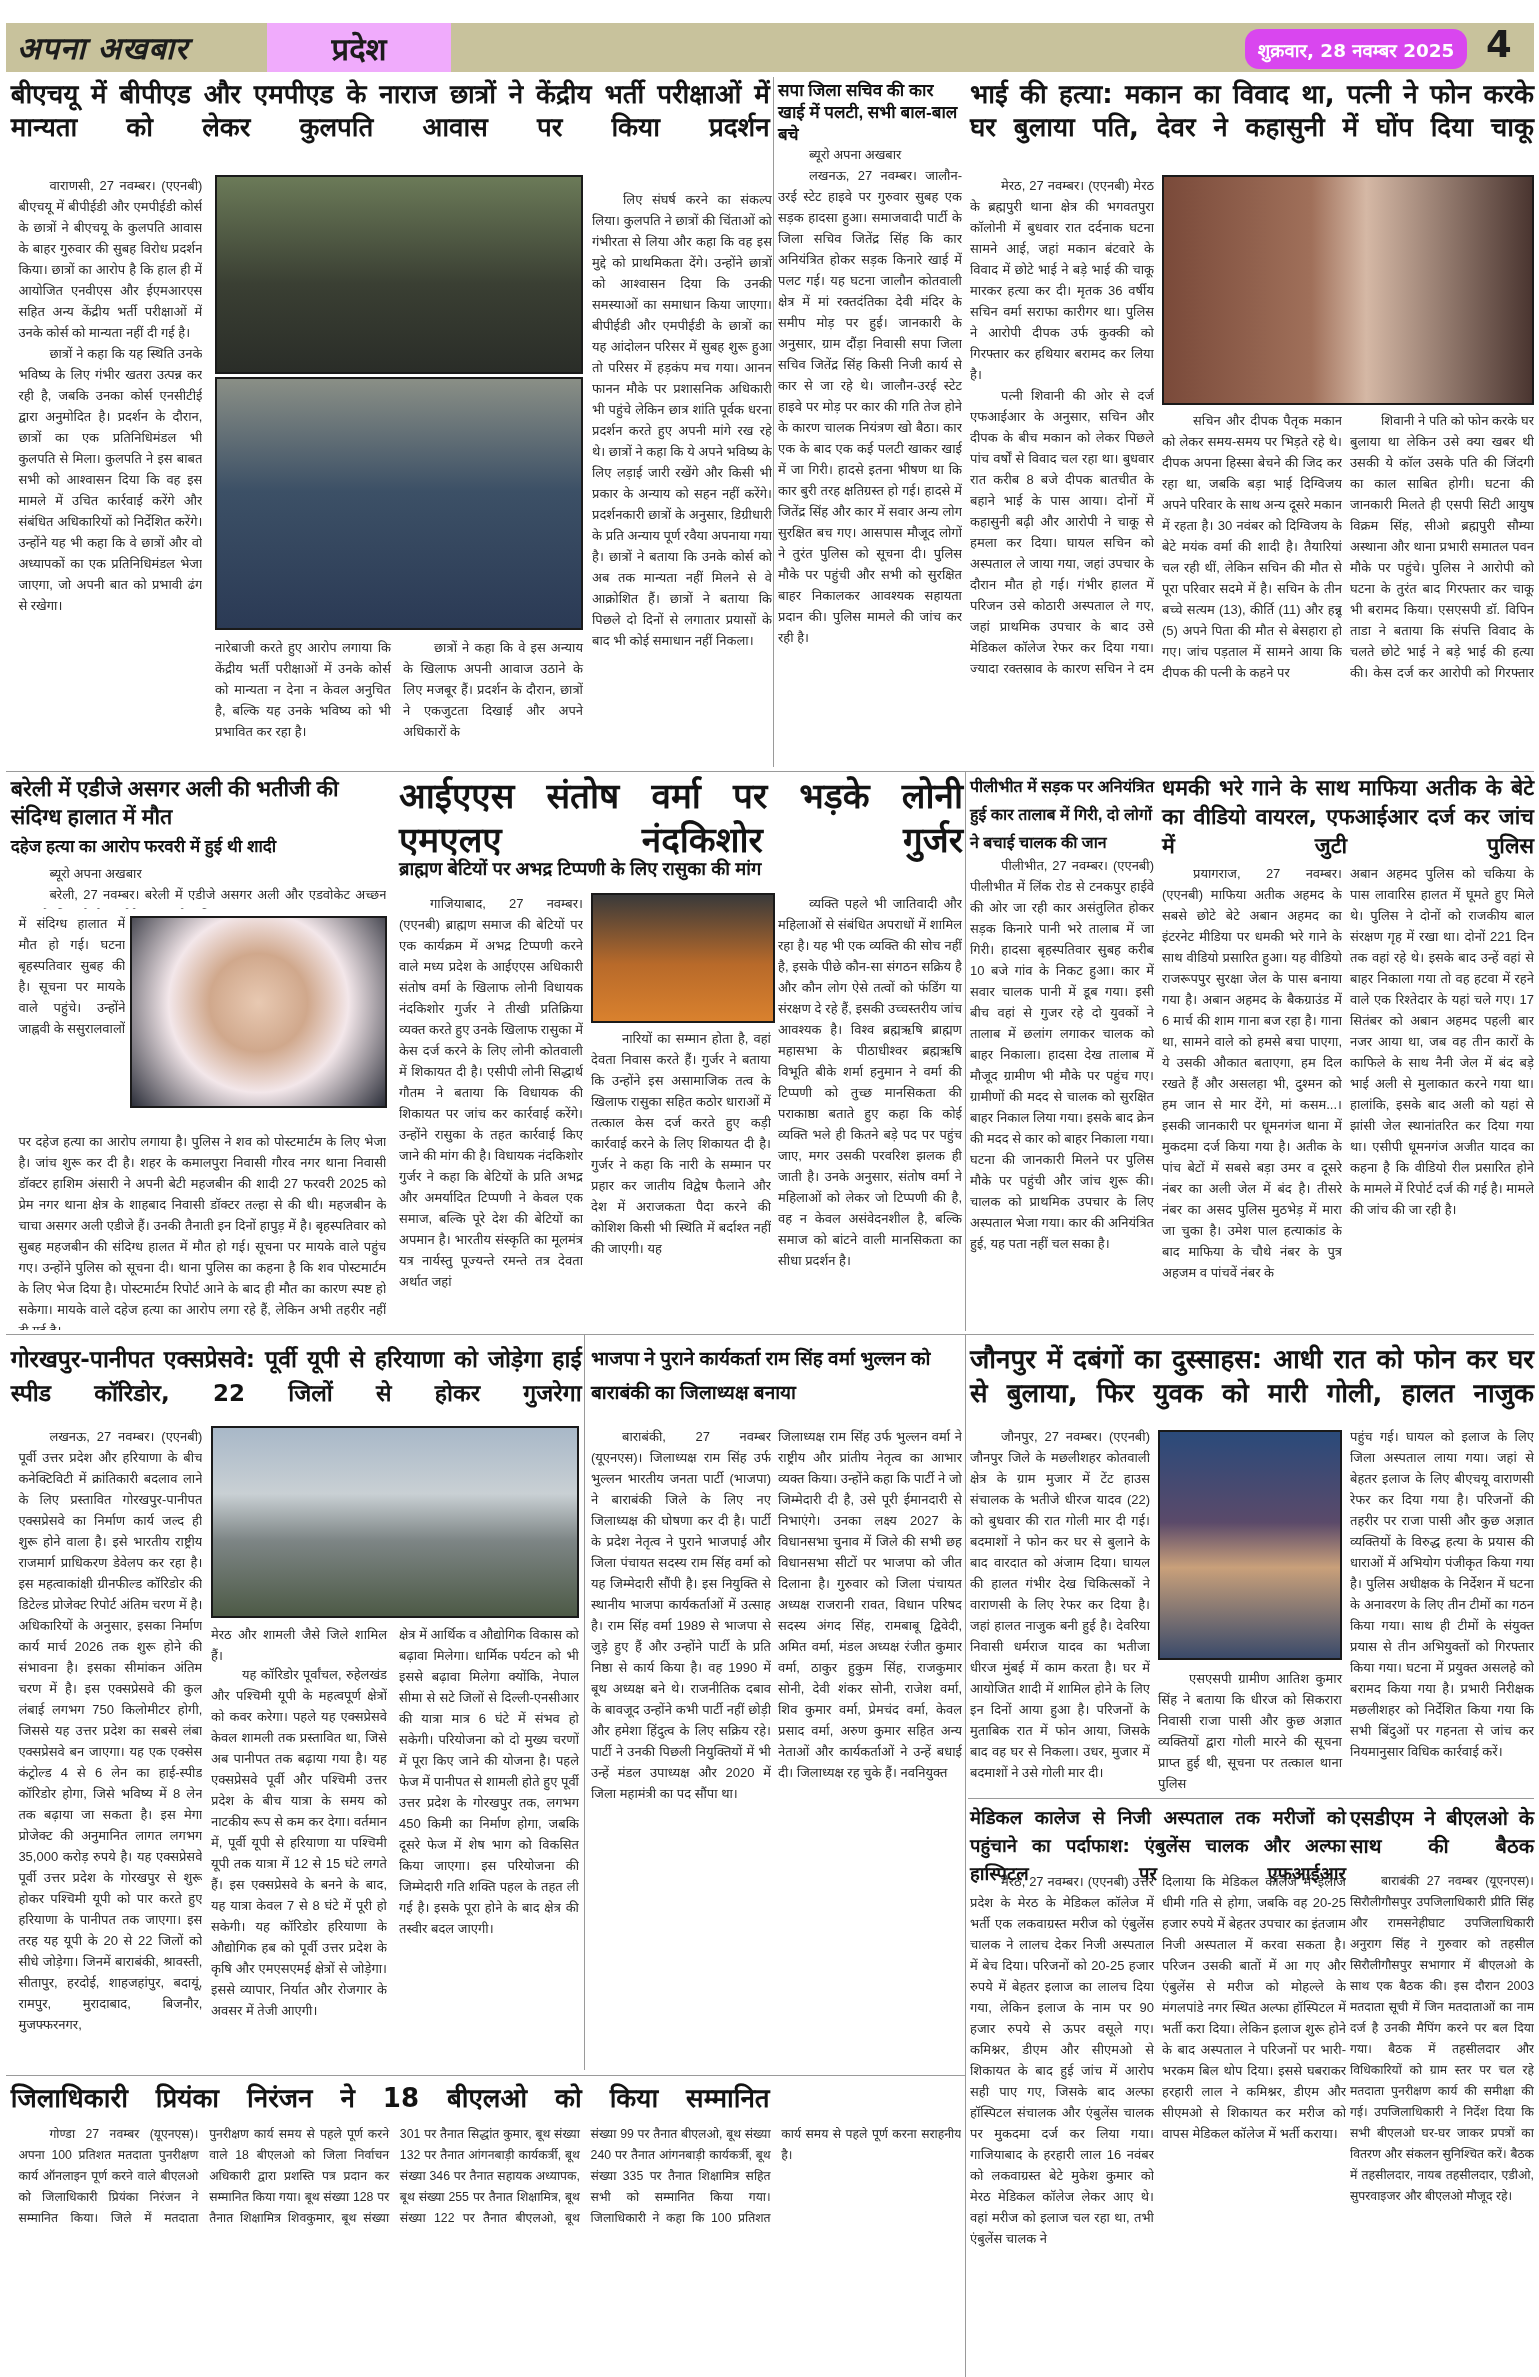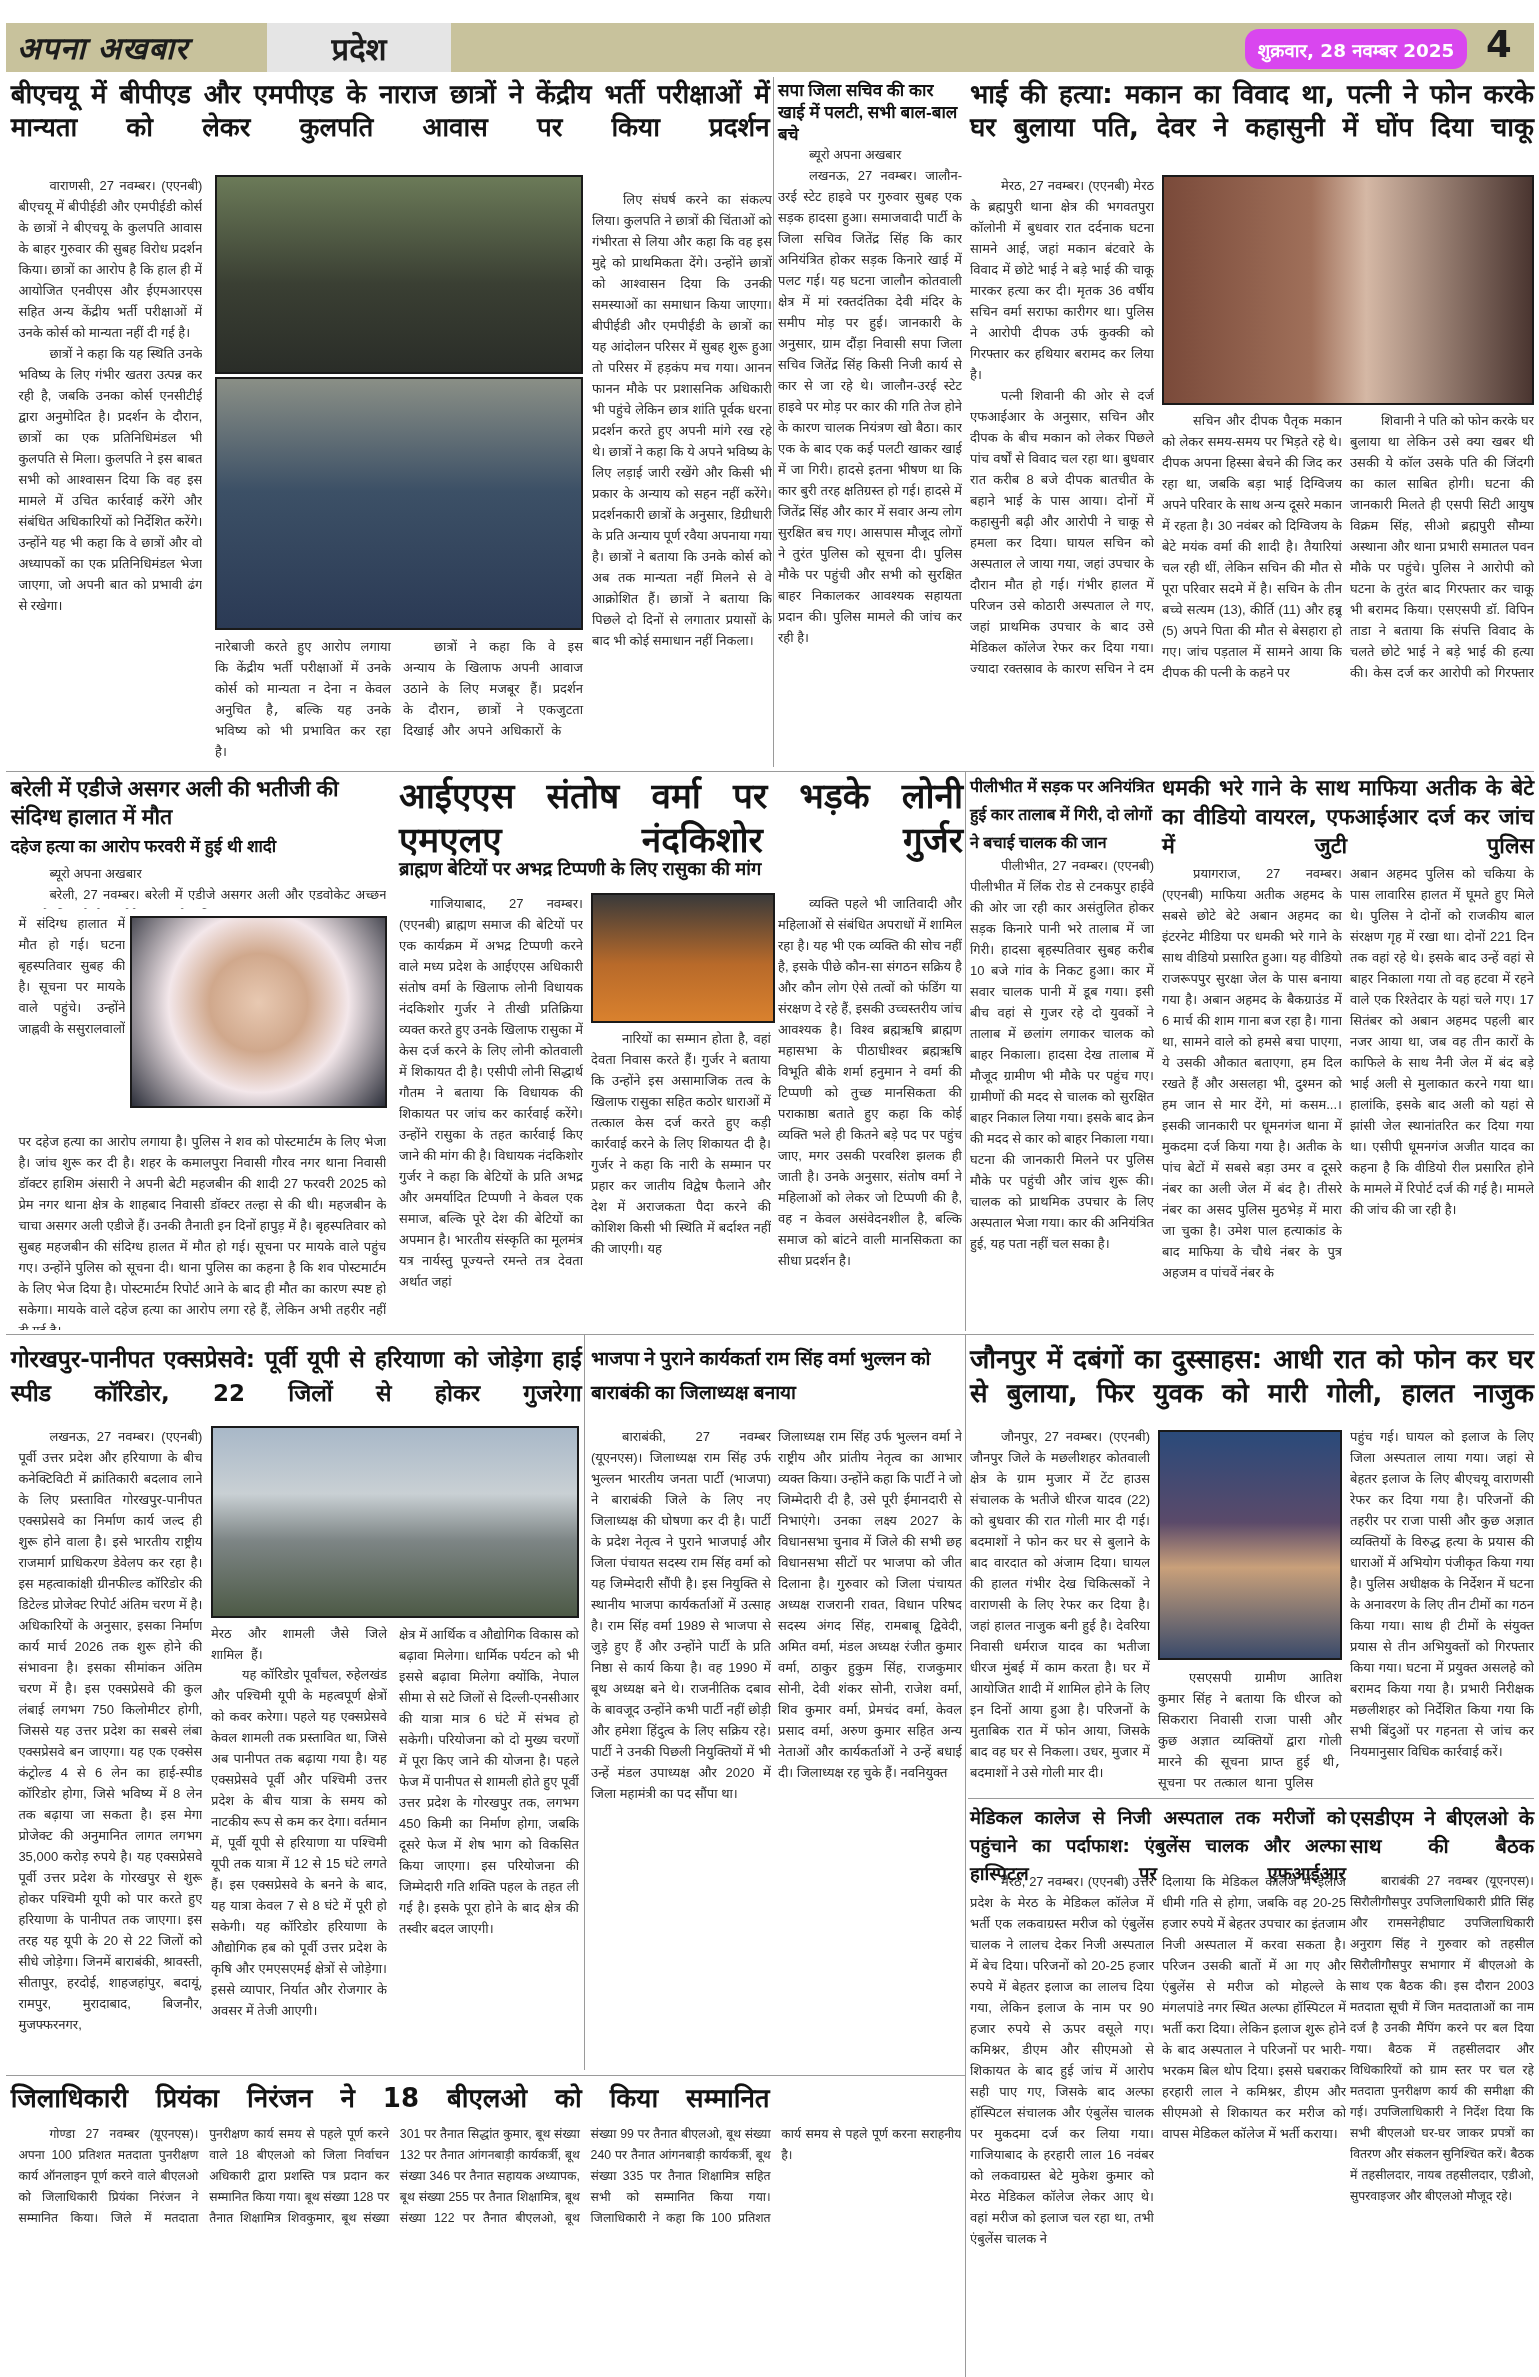--- a/index.html
+++ b/index.html
@@ -1,32 +1,32 @@
 <!DOCTYPE html>
 <html style="font-size:12.3px"><head>
 <meta charset="utf-8">
 <style>
   * { box-sizing: border-box; margin: 0; padding: 0; }
   html, body { width: 1540px; height: 2377px; background: #fff; overflow: hidden; }
   body { font-family: "DejaVu Sans", sans-serif; color: #1a1a1a; position: relative; }
   .masthead { position: absolute; left: 6.1px; top: 23px; width: 1528px; height: 49px; background: #c8c29c; }
   .brand { position: absolute; left: 11px; top: 3.1px; font-size: 31px; font-weight: bold; letter-spacing: 0.8px; color:#1c1c1c;font-style:italic; }
-  .sec { position: absolute; left: 88px; top: 0; width: 61px; height: 49px; background: #e5e5e5; }
+  .sec { position: absolute; left: 88px; top: 0; width: 61px; height: 49px; background: #f0abfc; }
   .sec-label { position:absolute; left: 0; top: 0; width: 100%; height: 100%; display:flex; align-items:center; justify-content:center; font-size: 31px; font-weight:bold; color:#1c1c1c; }
   .date-pill { position: absolute; left: 1239px; top: 6.1px; width: 222px; height: 40px; background: #d946ef; border-radius: 14px; color: #fff; font-size: 18.4px; font-weight: bold; display:flex; align-items:center; justify-content:center; }
   .page-num { position: absolute; left: 1480px; top: 0px; font-size: 37px; font-weight:bold; color:#1c1c1c; }
 
   .hl { position: absolute; font-family: "DejaVu Sans", sans-serif; font-weight: bold; color: #141414; line-height: 1.25; text-align: justify; text-align-last: justify; }
   .hl-sm { position: absolute; font-family: "Liberation Sans", sans-serif; font-weight: bold; color:#141414; line-height: 1.3; }
   .body { position: absolute; font-family: "Liberation Sans", sans-serif; font-size: 13px; line-height: 21px; color: #2a2a2a; text-align: justify; overflow: hidden; }
   .body p { text-indent: 31px; }
   .photo { position: absolute; border: 2.3px solid #1a1a1a; overflow: hidden; }
   .vr { position: absolute; width: 0.8px; background: #9a9a9a; }
   .hr { position: absolute; height: 0.8px; background: #9a9a9a; }
-  .caption { position: absolute; font-family: Liberation Mono, monospace; font-size: 13px; line-height: 21px; color:#2a2a2a; text-align: justify; }
+  .caption { position: absolute; font-family: Liberation Sans, sans-serif; font-size: 13px; line-height: 21px; color:#2a2a2a; text-align: justify; }
 </style>
 </head>
 <body>
 
 <div class="masthead">
   <div class="brand">अपना अखबार</div>
   <div class="sec" style="left:261px;width:184px;">
     <div class="sec-label">प्रदेश</div>
   </div>
   <div class="date-pill">शुक्रवार, 28 नवम्बर 2025</div>

